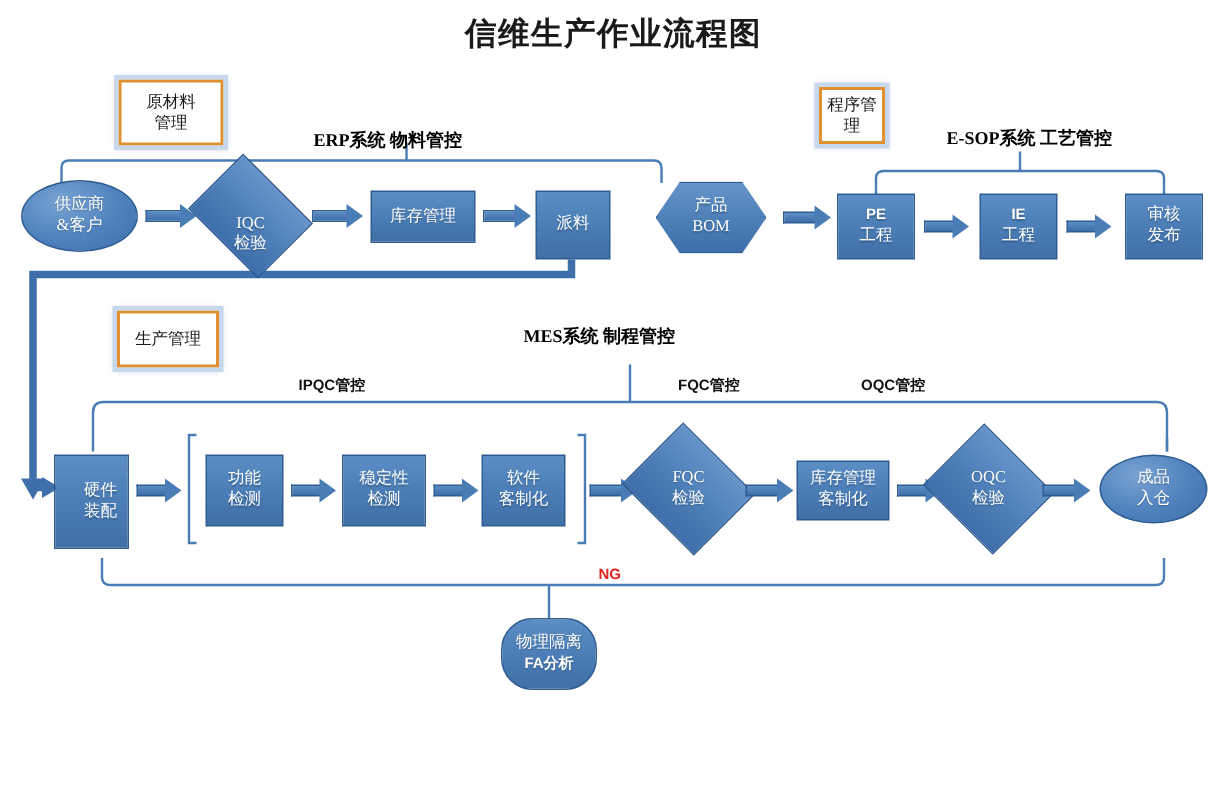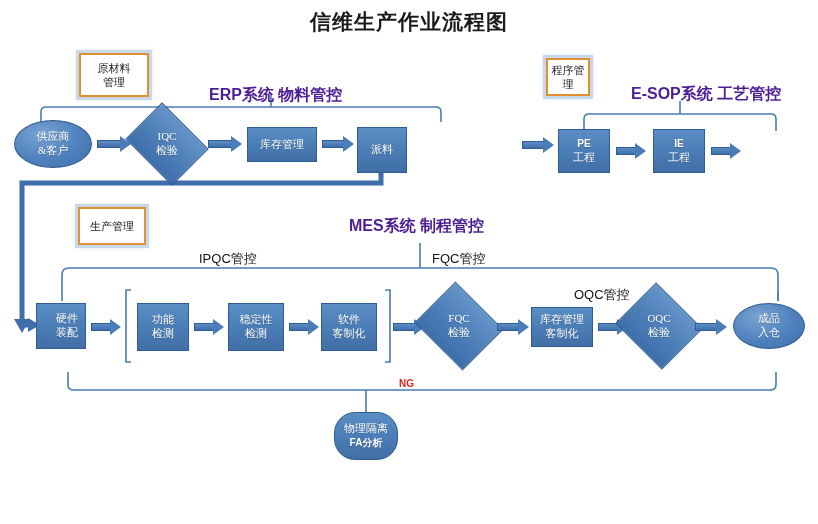--- a/index.html
+++ b/index.html
@@ -84,33 +84,33 @@
     font-family: "Liberation Serif", "DejaVu Serif", serif;
     font-size: 11px;
     line-height: 1.3;
     color: #1a1a1a;
     box-shadow: 0 0 4px 2px rgba(150,180,215,0.55);
   }
 
   
   .syslabel {
     position: absolute;
-    color: #4c1d95;
-    font-family: Liberation Sans, sans-serif;
-    font-size: 16px;
+    color: #000000;
+    font-family: Liberation Serif, serif;
+    font-size: 12px;
     font-weight: 700;
     white-space: nowrap;
   }
   
   .sublabel {
     position: absolute;
     color: #111;
     font-family: "Liberation Sans", "DejaVu Sans", sans-serif;
-    font-size: 13px;
-    font-weight: 400;
+    font-size: 10px;
+    font-weight: 700;
     white-space: nowrap;
   }
   .nglabel {
     position: absolute;
     color: #e0231e;
     font-family: "Liberation Sans", "DejaVu Sans", sans-serif;
     font-size: 10px;
     font-weight: 700;
     white-space: nowrap;
   }
@@ -191,38 +191,38 @@
 
   <div class="tagbox" style="left:78px; top:207px; width:68px; height:38px;">
     <span>生产管理</span>
   </div>
 
   <div class="syslabel" style="left:209px; top:85px;">ERP系统  物料管控</div>
   <div class="syslabel" style="left:349px; top:216px;">MES系统   制程管控</div>
   <div class="syslabel" style="left:631px; top:84px;">E-SOP系统  工艺管控</div>
 
   <div class="sublabel" style="left:199px; top:250px;">IPQC管控</div>
-  <div class="sublabel" style="left:432px; top:250px;">FQC管控</div>
-  <div class="sublabel" style="left:574px; top:250px;margin-top:36px;">OQC管控</div>
+  <div class="sublabel" style="left:452px; top:250px;">FQC管控</div>
+  <div class="sublabel" style="left:574px; top:250px;">OQC管控</div>
 
   <div class="nglabel" style="left:355px; top:378px;margin-left:44px;">NG</div>
 
   <div class="node ellipse" style="left:14px; top:120px; width:78px; height:48px;">
     <span class="lbl">
       <span>供应商</span><br>
       <span>&amp;客户</span>
     </span>
   </div>
 
   <div class="barrow" style="left:97px; top:136px; width:34px; height:16px;">
     <div class="stem" style="width:24px;"></div>
       <div class="head"></div>
   </div>
 
-  <div class="node diamond" style="left:134px; top:118px; width:66px; height:52px;">
+  <div class="node diamond" style="left:134px; top:118px; width:66px; height:52px;align-items:flex-end;">
     <div class="shape"></div>
     <span class="lbl">
       <span>IQC</span><br>
       <span>检验</span>
     </span>
   </div>
 
   <div class="barrow" style="left:208px; top:136px; width:34px; height:16px;">
     <div class="stem" style="width:24px;"></div>
       <div class="head"></div>
@@ -234,20 +234,27 @@
 
   <div class="barrow" style="left:322px; top:136px; width:32px; height:16px;">
     <div class="stem" style="width:22px;"></div>
       <div class="head"></div>
   </div>
 
   <div class="node rect" style="left:357px; top:127px; width:50px; height:46px;text-align:right;">
     <span class="lbl">派料</span>
   </div>
 
+  <div class="node hexagon" style="left:437px; top:121px; width:74px; height:48px;">
+    <div class="shape"></div>
+    <span class="lbl">
+      <span>产品</span><br>
+      <span>BOM</span>
+    </span>
+  </div>
 
   <div class="barrow" style="left:522px; top:137px; width:32px; height:16px;">
     <div class="stem" style="width:22px;"></div>
       <div class="head"></div>
   </div>
 
   <div class="node rect" style="left:558px; top:129px; width:52px; height:44px;">
     <span class="lbl">
       <span style="font-family:'Liberation Sans',sans-serif;font-weight:700;font-size:10px">PE</span><br>
       <span>工程</span>
@@ -264,22 +271,28 @@
       <span style="font-family:'Liberation Sans',sans-serif;font-weight:700;font-size:10px">IE</span><br>
       <span>工程</span>
     </span>
   </div>
 
   <div class="barrow" style="left:711px; top:143px; width:30px; height:16px;">
     <div class="stem" style="width:20px;"></div>
       <div class="head"></div>
   </div>
 
-
-  <div class="node rect" style="left:36px; top:303px; width:50px; height:46px;padding-left:12px;">
+  <div class="node rect" style="left:750px; top:129px; width:52px; height:44px;">
+    <span class="lbl">
+      <span>审核</span><br>
+      <span>发布</span>
+    </span>
+  </div>
+
+  <div class="node rect" style="left:36px; top:303px; width:50px; height:63px;padding-left:12px;">
     <span class="lbl">
       <span>硬件</span><br>
       <span>装配</span>
     </span>
   </div>
 
   <div class="barrow" style="left:91px; top:319px; width:30px; height:16px;">
     <div class="stem" style="width:20px;"></div>
       <div class="head"></div>
   </div>

